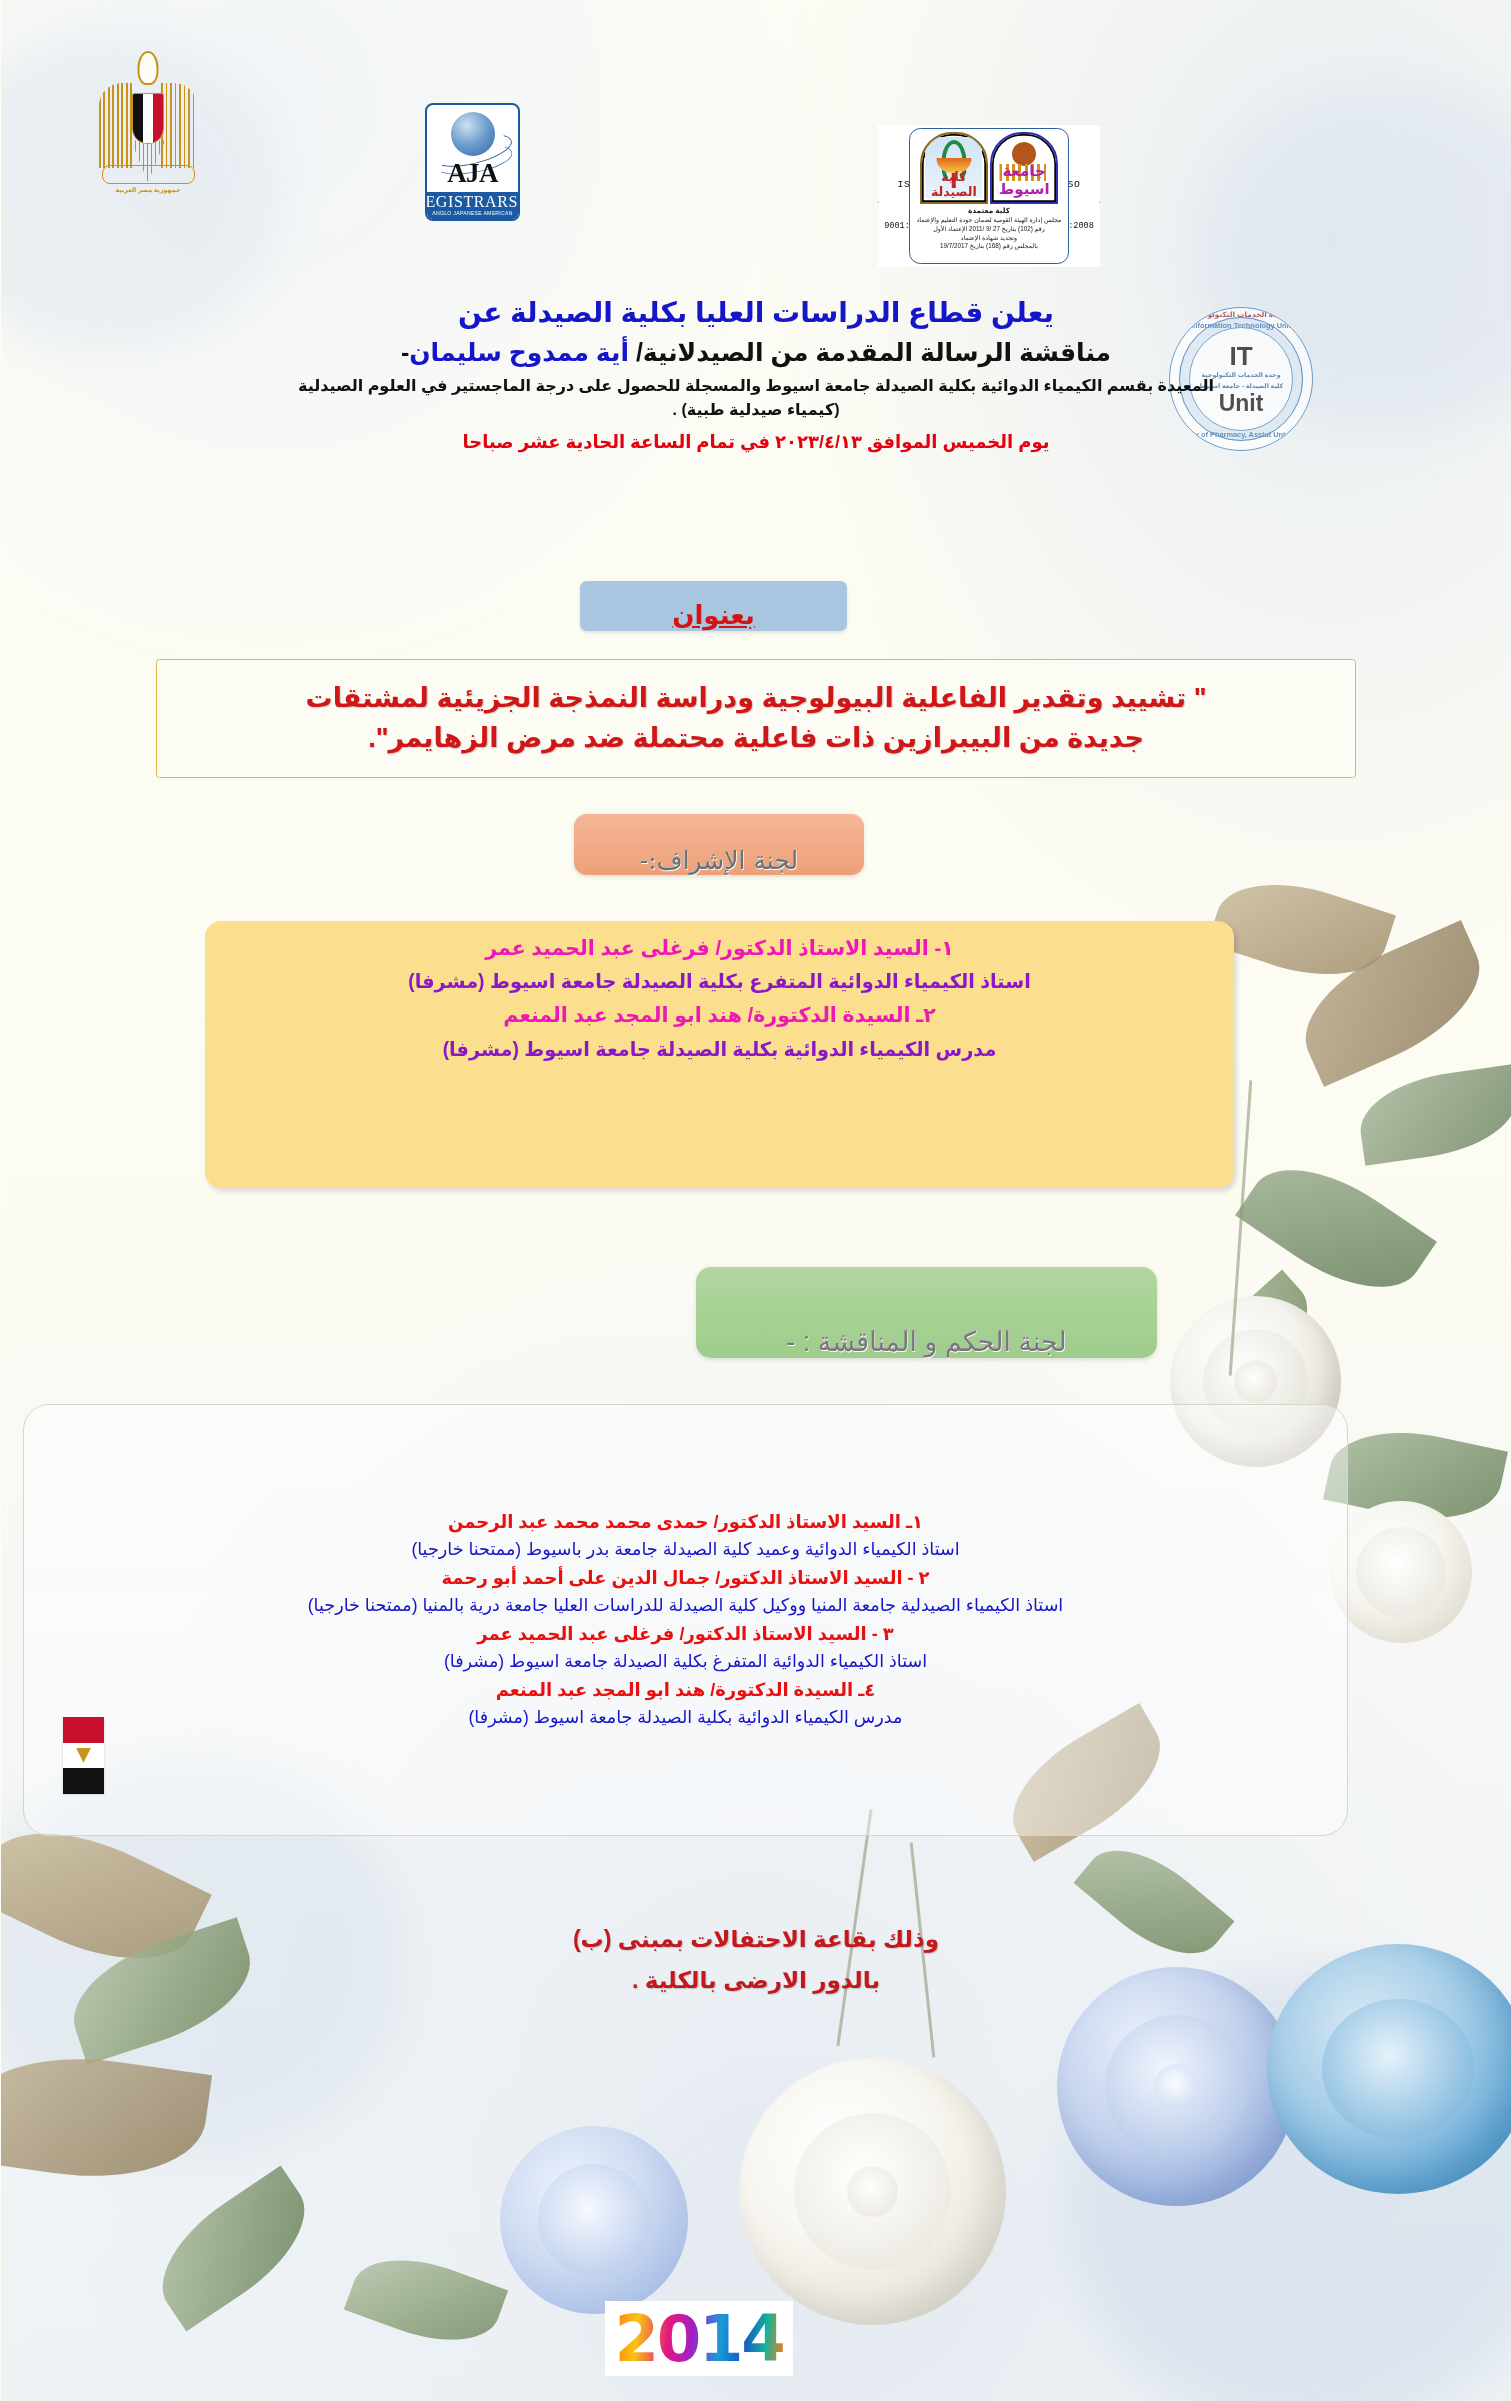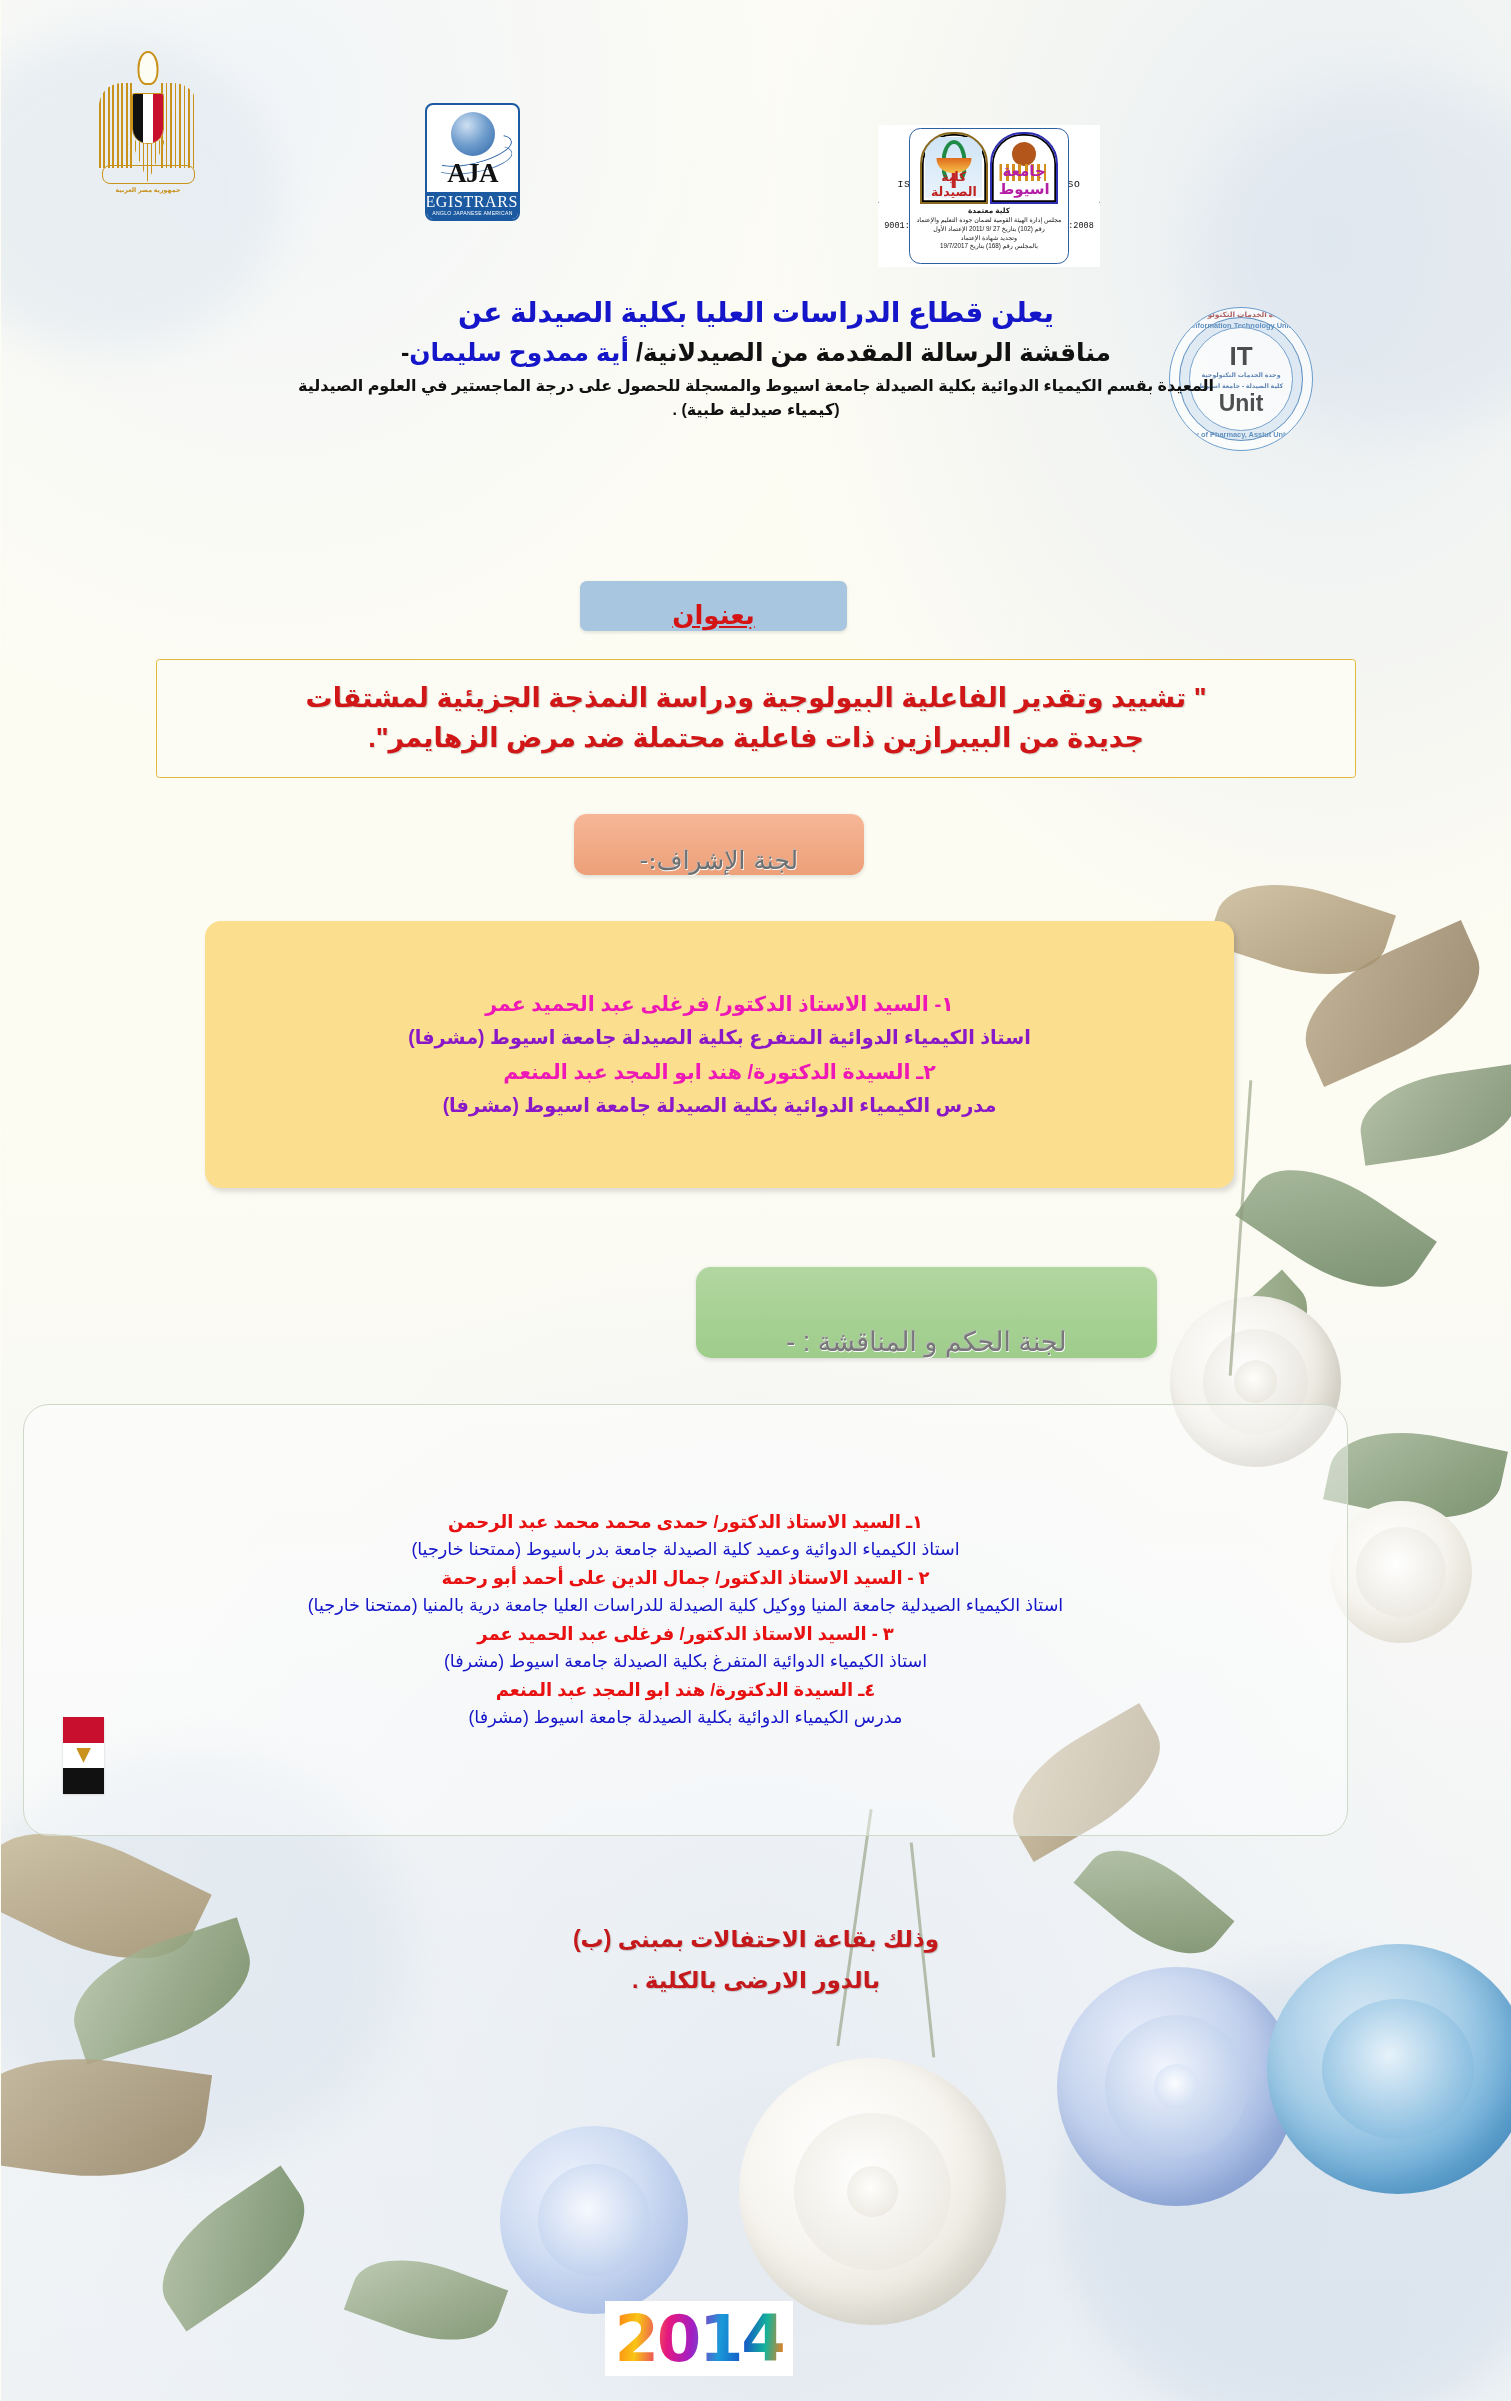--- a/index.html
+++ b/index.html
@@ -179,21 +179,21 @@
   
   .title-box{position:absolute;left:156px;top:659px;width:1200px;min-height:119px;
     background:#fcfcf4;border:1.1px solid #e0b93c;border-radius:3.4px;
     display:flex;flex-direction:column;align-items:center;justify-content:center;padding:12.5px 23px;box-sizing:border-box;}
   .title-box div{font-size:27px;font-weight:bold;color:#d01616;line-height:1.48;text-align:center;
     text-shadow:1.1px 1.1px 1.1px rgba(0,0,0,.18);}
 
   
   .supv-box{position:absolute;left:205px;top:921px;width:1029px;height:267px;
     background:#fbdf8e;border-radius:16px;box-shadow:2.8px 3.4px 5.7px rgba(0,0,0,.12);
-    display:flex;flex-direction:column;align-items:center;justify-content:center;gap:10.2px;padding:15px 28px;box-sizing:border-box;}
+    display:flex;flex-direction:column;align-items:center;justify-content:flex-start;gap:10.2px;padding:15px 28px;box-sizing:border-box;}
   .supv-name{font-size:20.5px;font-weight:bold;color:#ee18b7;text-align:center;}
   .supv-aff{font-size:19.3px;font-weight:bold;color:#8a17c8;text-align:center;}
 
   
   .judge-box{position:absolute;left:23px;top:1404px;width:1325px;height:432px;
     background:rgba(255,255,255,.42);border:1.1px solid #cfd9c9;border-radius:26px;
     display:flex;flex-direction:column;align-items:center;justify-content:center;gap:5.7px;padding:19.3px 34px;box-sizing:border-box;}
   .j-name{font-size:18px;font-weight:bold;color:#e81010;text-align:center;line-height:1.25;}
   .j-aff{font-size:17.6px;font-weight:normal;color:#1515c9;text-align:center;line-height:1.25;}
 
@@ -345,20 +345,21 @@
     </div>
   </div>
 
   <div class="head">
     <div class="h-l1">يعلن قطاع الدراسات العليا بكلية الصيدلة عن</div>
     <div class="h-l2">
       <span>مناقشة الرسالة المقدمة من الصيدلانية/ </span><span class="nm">أية ممدوح سليمان</span><span>-</span>
     </div>
     <div class="h-l3">المعيدة بقسم الكيمياء الدوائية بكلية الصيدلة جامعة اسيوط والمسجلة للحصول على درجة الماجستير في العلوم الصيدلية</div>
     <div class="h-l4">(كيمياء صيدلية طبية) .</div>
+    <div class="h-date">يوم الخميس الموافق ٢٠٢٣/٤/١٣ في تمام الساعة الحادية عشر صباحا</div>
   </div>
 
   <div class="badge badge-onwan">
     <span>بعنوان</span>
   </div>
 
   <div class="title-box">
     <div>" تشييد وتقدير الفاعلية البيولوجية ودراسة النمذجة الجزيئية لمشتقات</div>
     <div>جديدة من البيبرازين ذات فاعلية محتملة ضد مرض الزهايمر".</div>
   </div>

